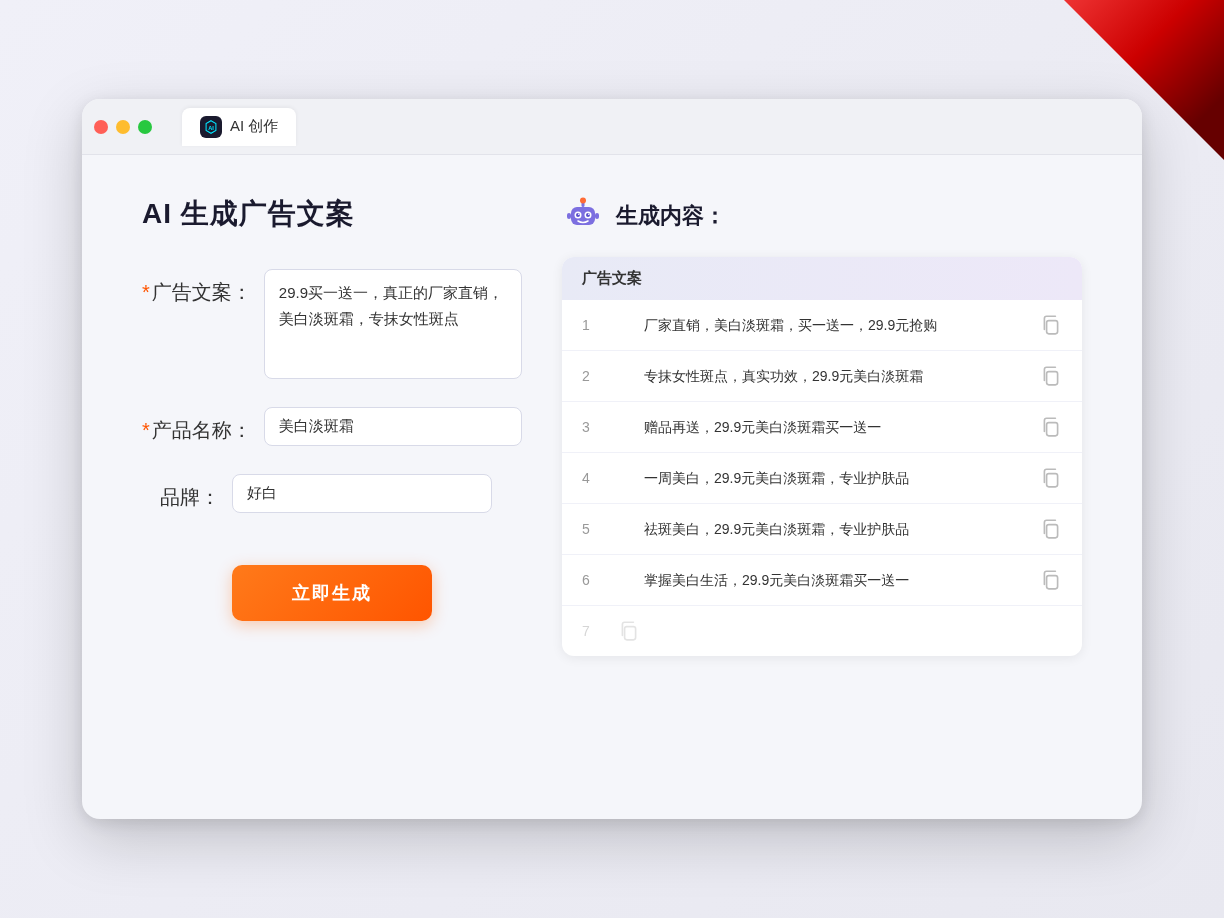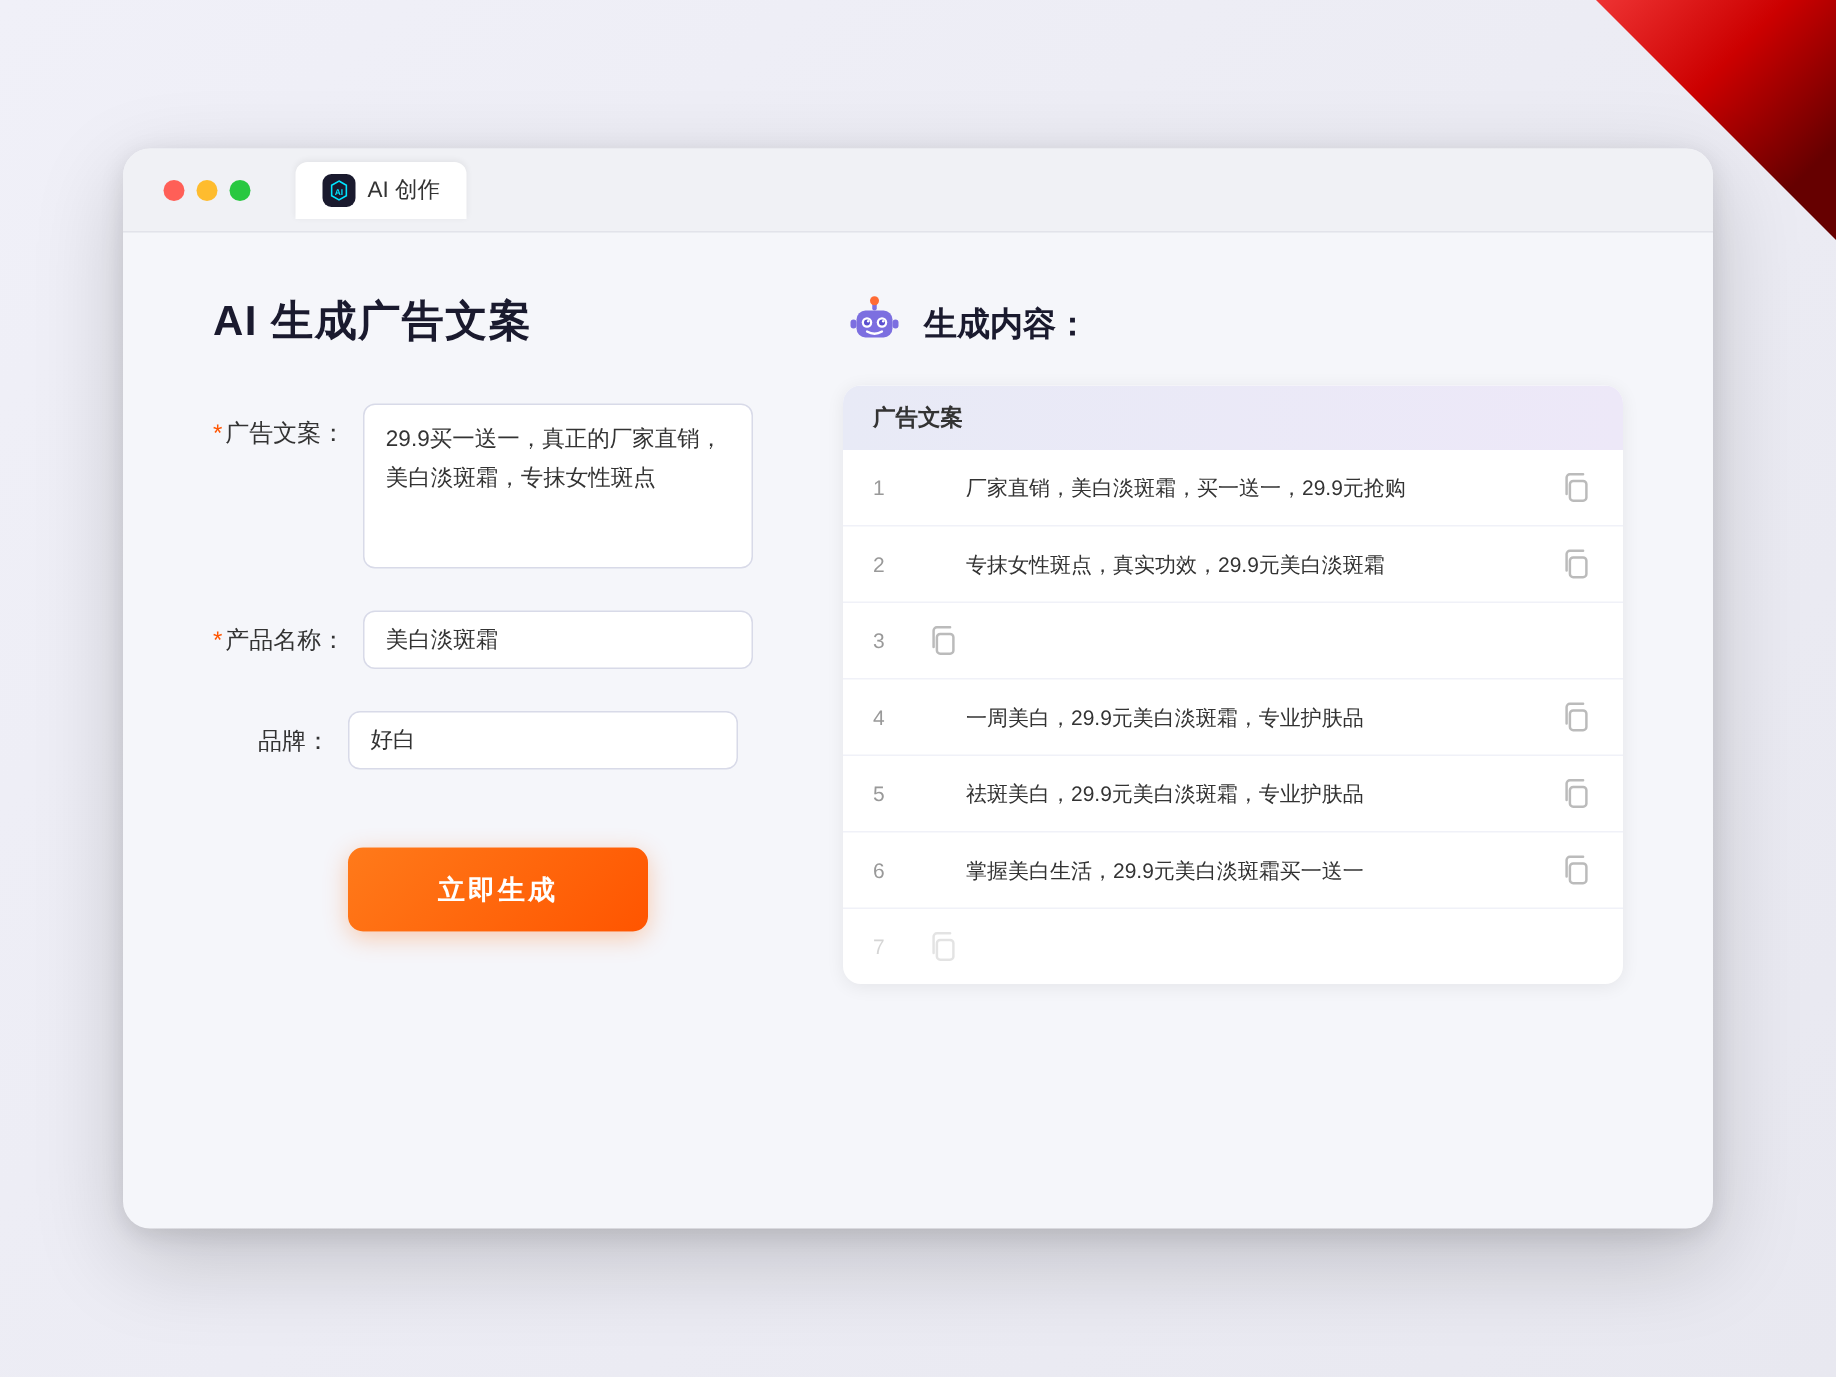--- a/index.html
+++ b/index.html
@@ -37,21 +37,21 @@
       overflow: hidden;
     }
 
     
     .titlebar {
       height: 56px;
       background: #f0f1f5;
       border-bottom: 1px solid #e2e3ea;
       display: flex;
       align-items: center;
-      padding: 0 27px;
+      padding: 0 12px;
       gap: 14px;
     }
     .traffic-lights {
       display: flex;
       gap: 8px;
       align-items: center;
     }
     .traffic-light {
       width: 14px;
       height: 14px;
@@ -108,21 +108,21 @@
       letter-spacing: 1px;
     }
 
     .form-group {
       display: flex;
       align-items: flex-start;
       margin-bottom: 28px;
       gap: 0;
     }
     .form-label {
-      font-size: 16px;
+      font-size: 20px;
       color: #333;
       white-space: nowrap;
       padding-top: 10px;
       min-width: 90px;
       text-align: right;
       padding-right: 12px;
     }
     .required-star {
       color: #ff5500;
       margin-right: 2px;
@@ -339,20 +339,21 @@
             <div class="table-row">
       <span class="row-num">2</span>
       <span class="row-text">专抹女性斑点，真实功效，29.9元美白淡斑霜</span>
       <svg class="copy-icon" viewBox="0 0 20 20" fill="none" xmlns="http://www.w3.org/2000/svg">
         <rect x="6" y="6" width="10" height="12" rx="2" stroke="currentColor" stroke-width="1.5"></rect>
         <path d="M4 14V4a2 2 0 0 1 2-2h8" stroke="currentColor" stroke-width="1.5" stroke-linecap="round"></path>
       </svg>
     </div>
             <div class="table-row">
       <span class="row-num">3</span>
+      <span class="row-text">赠品再送，29.9元美白淡斑霜买一送一</span>
       <svg class="copy-icon" viewBox="0 0 20 20" fill="none" xmlns="http://www.w3.org/2000/svg">
         <rect x="6" y="6" width="10" height="12" rx="2" stroke="currentColor" stroke-width="1.5"></rect>
         <path d="M4 14V4a2 2 0 0 1 2-2h8" stroke="currentColor" stroke-width="1.5" stroke-linecap="round"></path>
       </svg>
     </div>
             <div class="table-row">
       <span class="row-num">4</span>
       <span class="row-text">一周美白，29.9元美白淡斑霜，专业护肤品</span>
       <svg class="copy-icon" viewBox="0 0 20 20" fill="none" xmlns="http://www.w3.org/2000/svg">
         <rect x="6" y="6" width="10" height="12" rx="2" stroke="currentColor" stroke-width="1.5"></rect>

